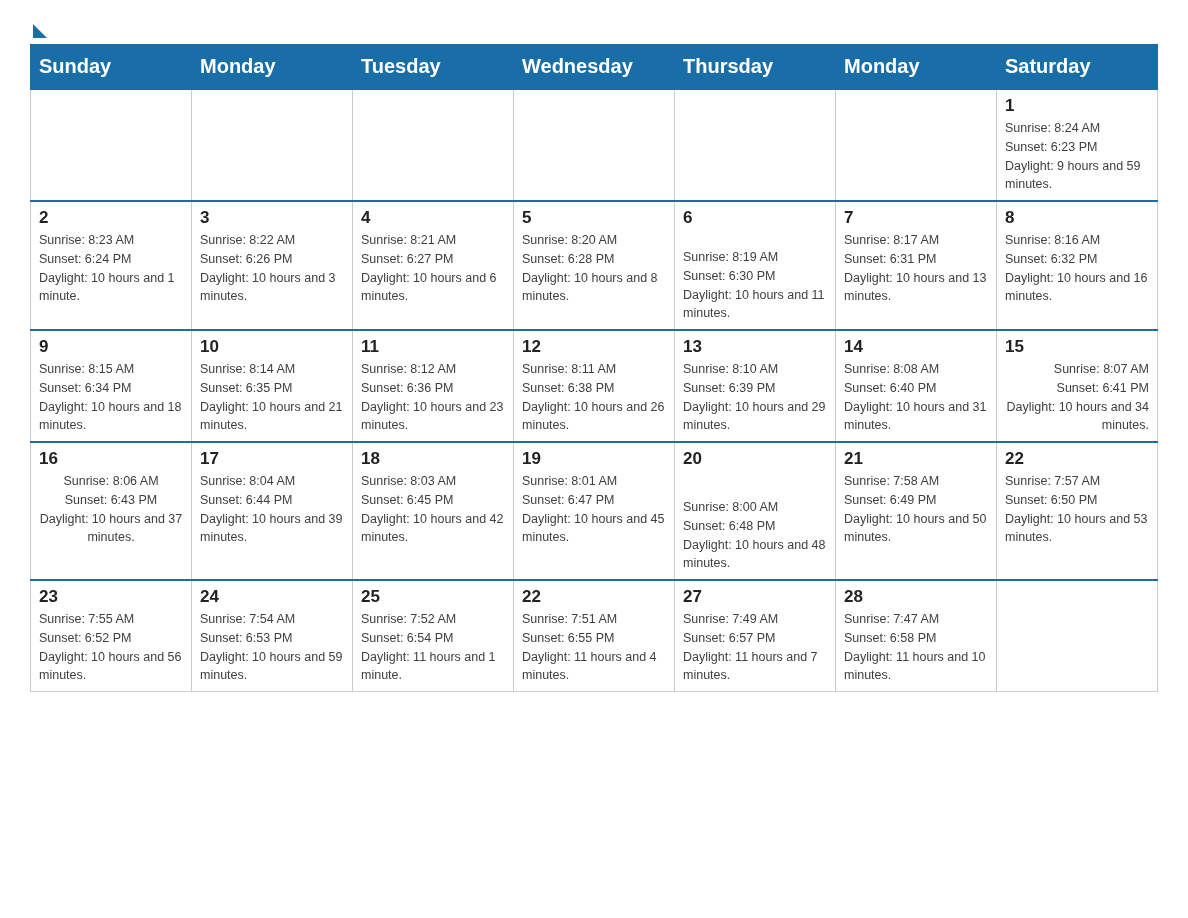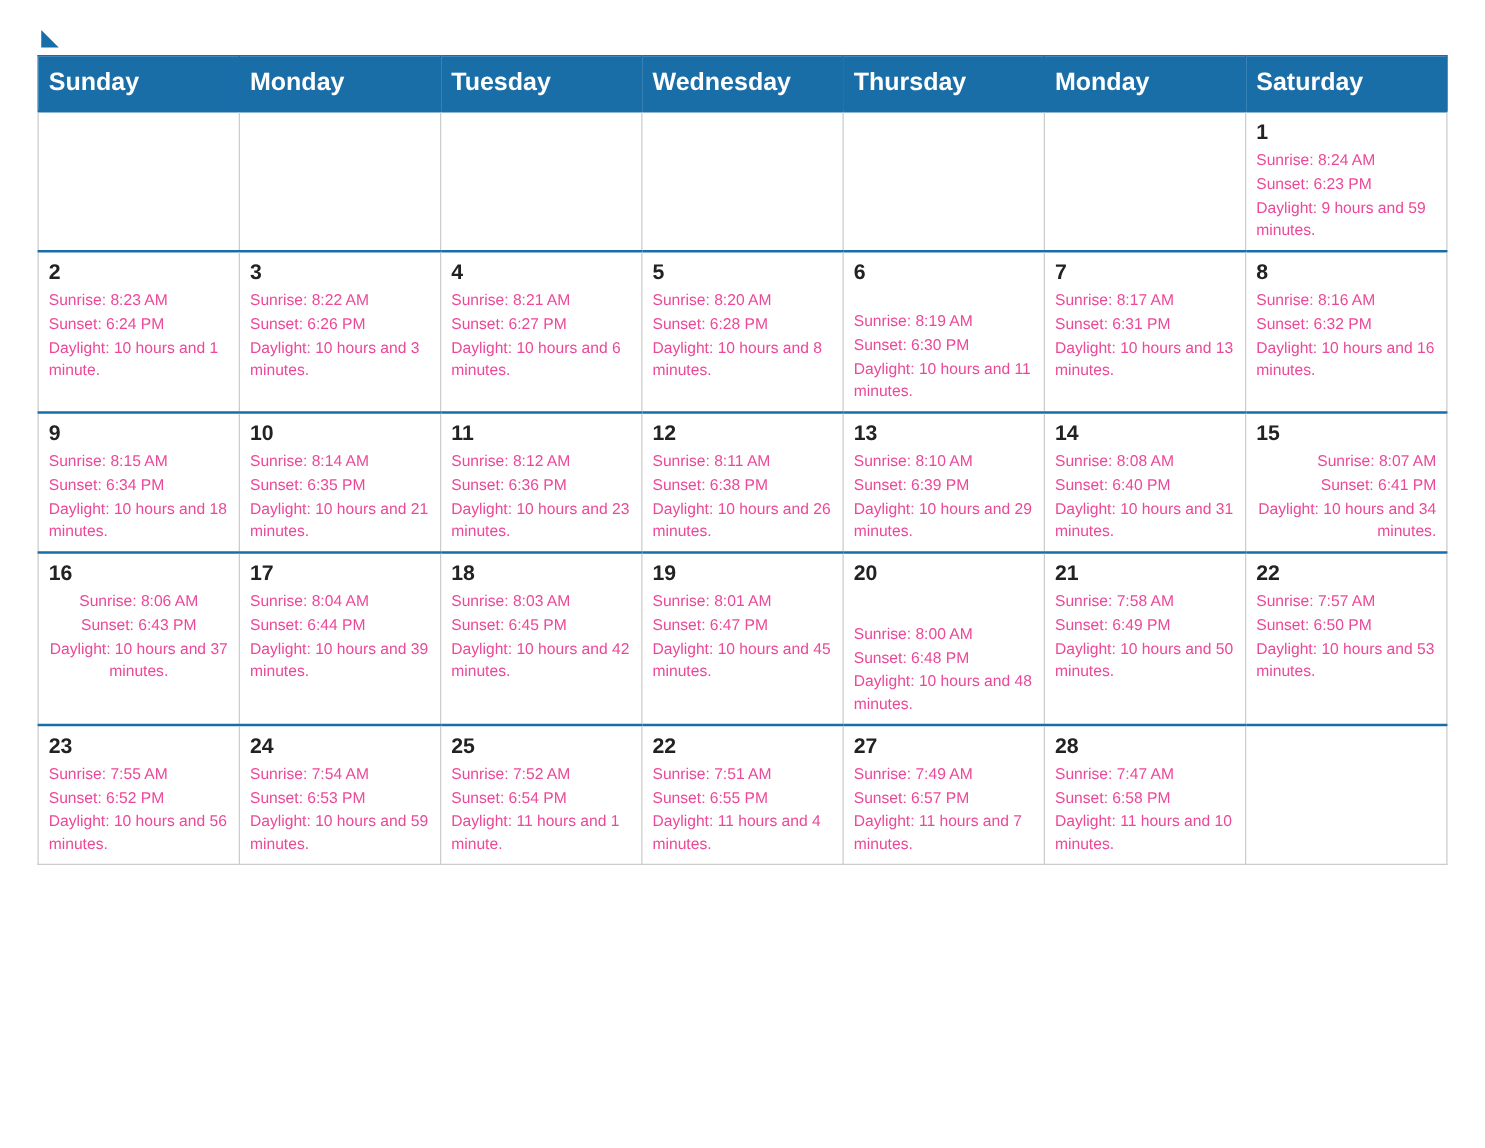--- a/index.html
+++ b/index.html
@@ -88,21 +88,21 @@
     }
     .day-number {
       font-size: 17px;
       font-weight: bold;
       margin-bottom: 3px;
       color: #222;
     }
     .day-info {
       font-size: 12.5px;
       line-height: 1.5;
-      color: #ec4899;
+      color: #404040;
     }
   </style>
 </head>
 <body>
 
 <div class="header">
   <div class="logo">
     <div class="logo-top">
       <span class="logo-general"></span>
       <div class="logo-triangle"></div>

